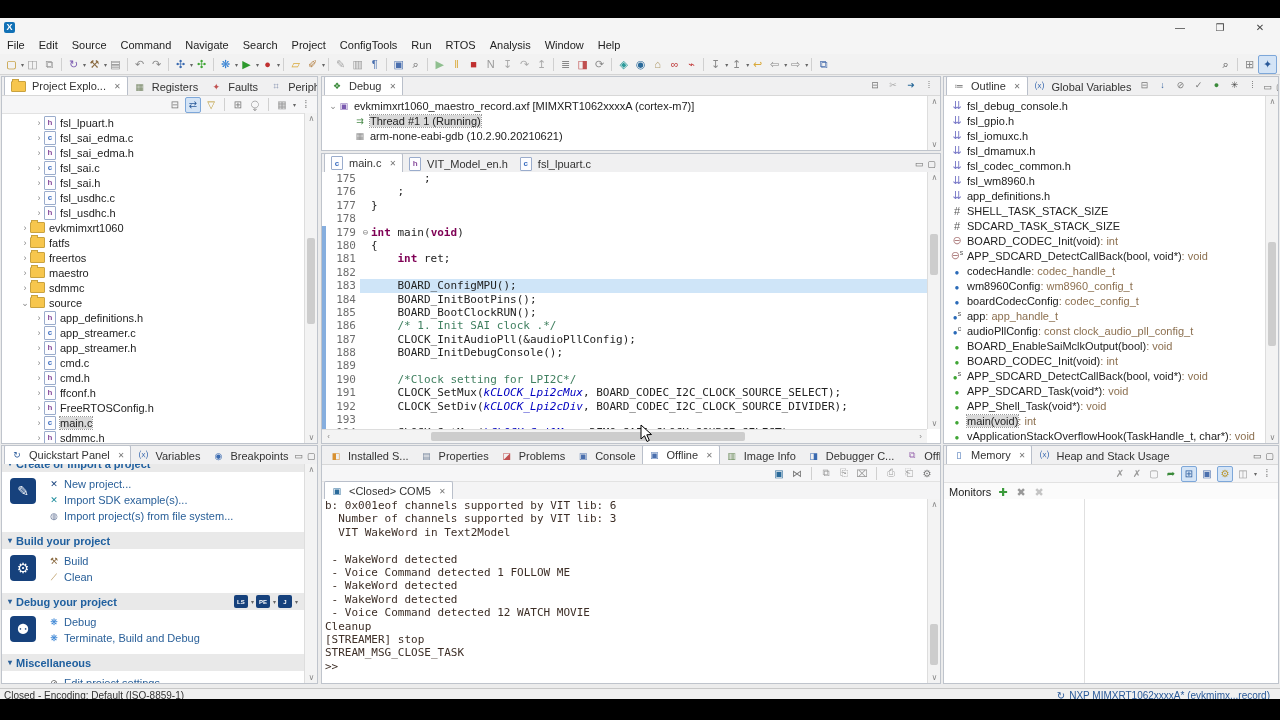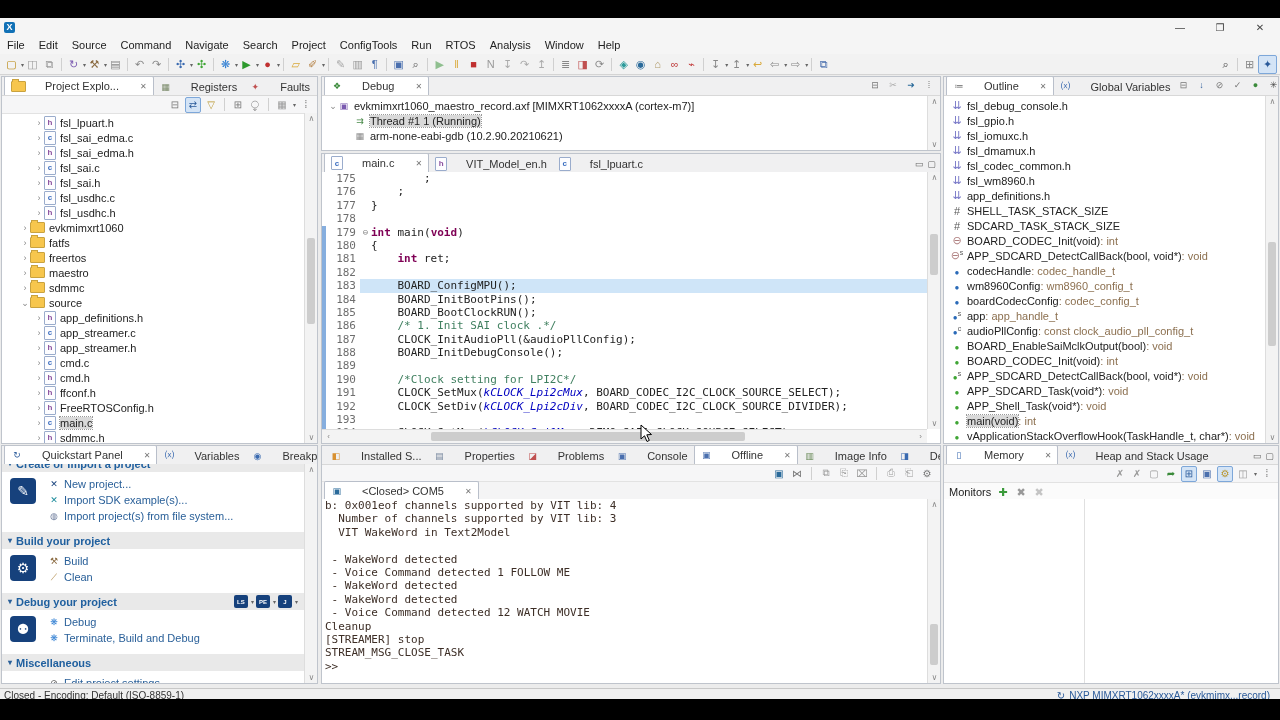--- a/index.html
+++ b/index.html
@@ -31,21 +31,21 @@
   .panel{position:absolute;background:#fff;border:1px solid #bfc4cc;box-sizing:border-box;overflow:hidden}
   .p-explorer{left:1px;top:1px;width:317px;height:368px}
   .p-debug{left:321px;top:1px;width:620px;height:75px}
   .p-editor{left:321px;top:78px;width:620px;height:291px}
   .p-outline{left:943px;top:1px;width:336px;height:368px}
   .p-quick{left:1px;top:0;width:317px;height:239px}
   .p-term{left:321px;top:0;width:620px;height:239px}
   .p-mem{left:943px;top:0;width:336px;height:239px}
   .trow{height:18px;background:#f0f0f1;border-bottom:1px solid #d8d8d8;display:flex;align-items:flex-end;
         padding-left:2px;white-space:nowrap}
-  .tab{display:inline-flex;align-items:center;gap:19px;height:17px;padding:0 6px;color:#333}
+  .tab{display:inline-flex;align-items:center;gap:6px;height:17px;padding:0 6px;color:#333}
   .tab.on{background:#fff;border:1px solid #b9bfca;border-bottom:none;border-radius:2px 2px 0 0;height:18px}
   .tclose{font-size:8px;color:#777;margin-left:2px}
   .winbtns{margin-left:auto;display:flex;gap:4px;padding:0 4px 3px 0;color:#666;font-size:9px}
   .ptools{height:17px;background:#f6f6f7;border-bottom:1px solid #e2e2e2;display:flex;align-items:center;
           justify-content:flex-end;gap:3px;padding-right:4px;color:#777;font-size:10px}
   .pticon{min-width:14px;height:14px;display:inline-flex;align-items:center;justify-content:center;border-radius:2px}
 
   
   .fic{width:10px;height:12px;border:1px solid #9aaccc;background:#fdfdff;font-size:8px;font-weight:bold;
        display:inline-flex;align-items:center;justify-content:center;border-radius:1px;flex:none}
@@ -758,21 +758,21 @@
           <span class="pticon" style="color: rgb(119, 119, 119);">⚙</span>
         </div>
       <div class="comrow">
         <span class="tab on" style="background:#fff">
           <span class="qlic" style="color:#2a6a9a">▣</span>
           <span>&lt;Closed&gt; COM5</span>
             <span class="tclose">✕</span>
         </span>
       </div>
       <div class="term-body" id="term-body">
-          <div class="tline">b: 0x001eof channels supported by VIT lib: 4</div>
+          <div class="tline">b: 0x001eof channels supported by VIT lib: 6</div>
           <div class="tline">  Number of channels supported by VIT lib: 3</div>
           <div class="tline">  VIT WakeWord in Text2Model</div>
           <div class="tline"> </div>
           <div class="tline"> - WakeWord detected</div>
           <div class="tline"> - Voice Command detected 1 FOLLOW ME</div>
           <div class="tline"> - WakeWord detected</div>
           <div class="tline"> - WakeWord detected</div>
           <div class="tline"> - Voice Command detected 12 WATCH MOVIE</div>
           <div class="tline">Cleanup</div>
           <div class="tline">[STREAMER] stop</div>

